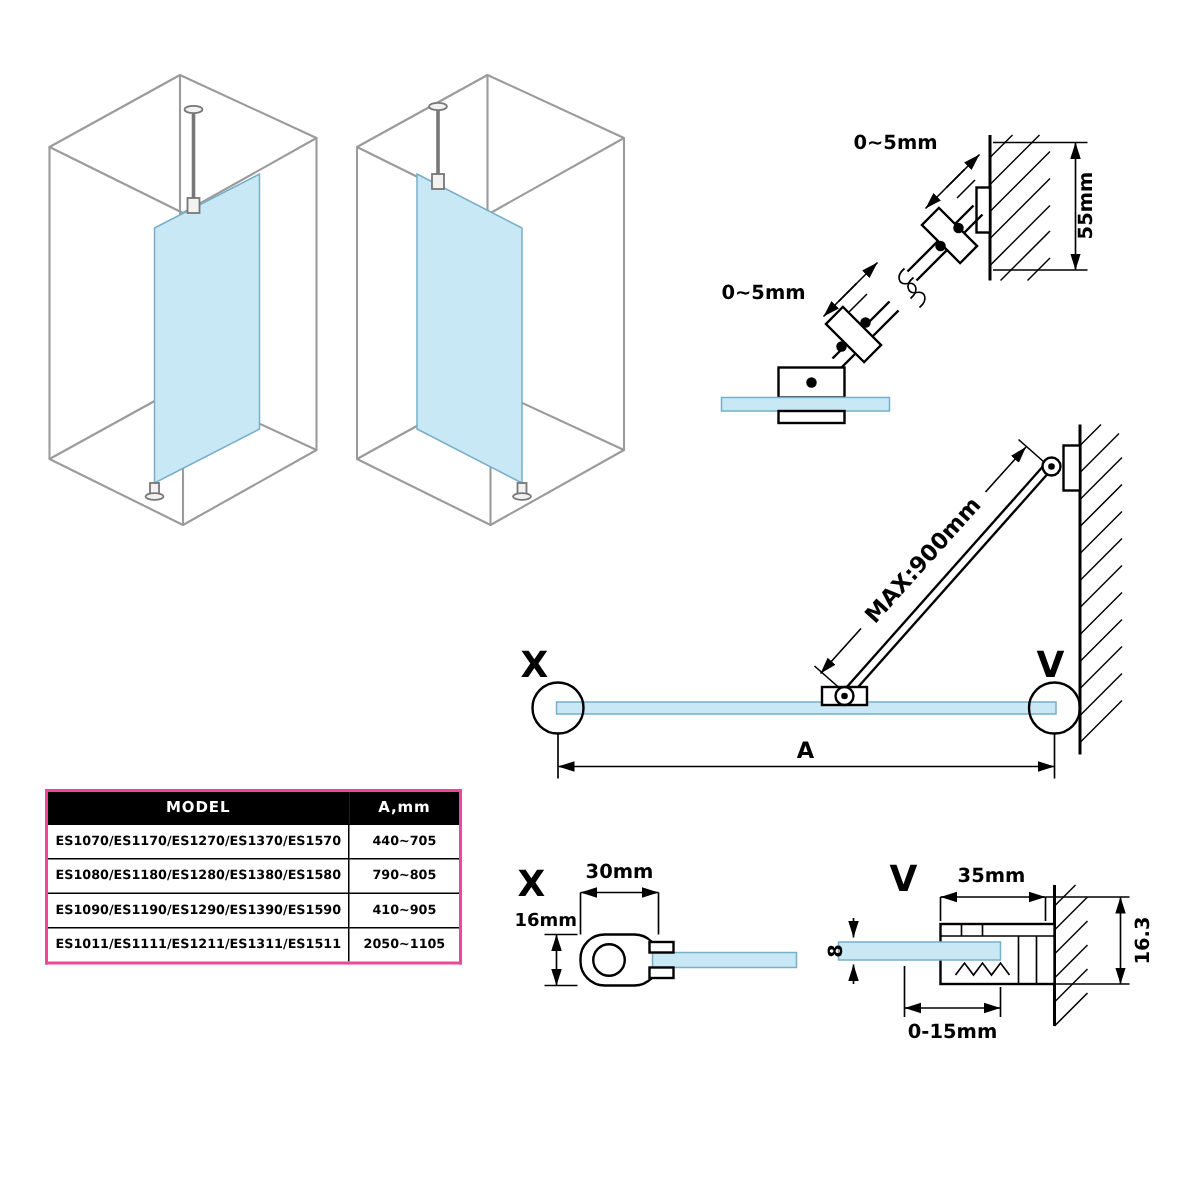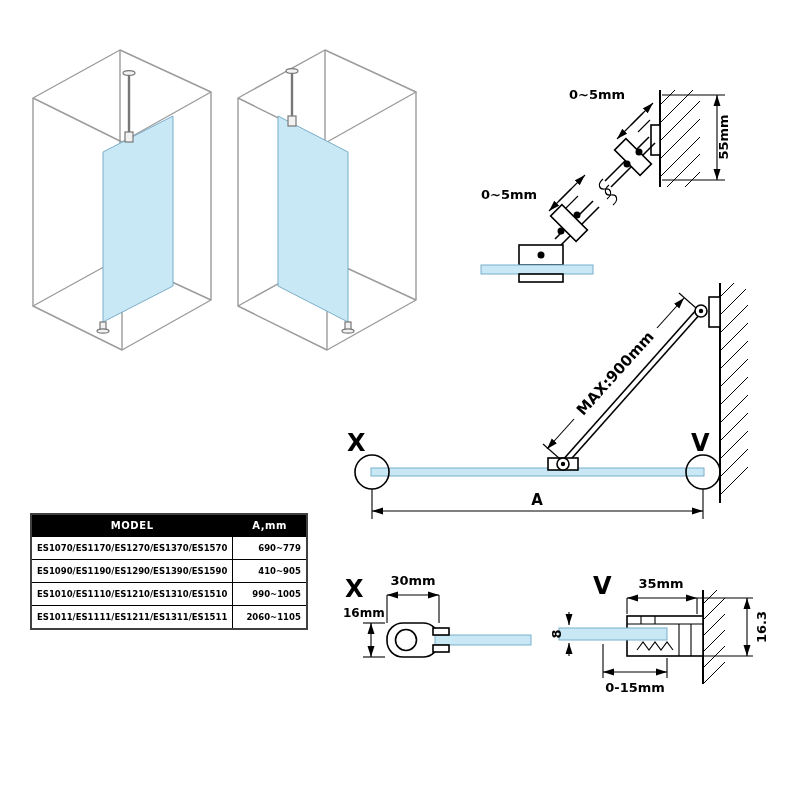--- a/index.html
+++ b/index.html
@@ -17,28 +17,28 @@
   .thin   { stroke:#000; stroke-width:1.1; fill:none; }
   .out    { stroke:#000; stroke-width:1.6; fill:#fff; }
   .outn   { stroke:#000; stroke-width:1.6; fill:none; }
   .wall   { stroke:#000; stroke-width:2; fill:none; }
   .hatch  { stroke:#000; stroke-width:1; fill:none; }
   .boxline{ stroke:var(--box_line,#9b9b9b); stroke-width:1.4; fill:none; stroke-linejoin:round; }
   .fitting{ stroke:#777; stroke-width:1.2; fill:#f2f2f2; }
   .glass  { fill:var(--glass,#c9e8f6); stroke:var(--glass_stroke,#79aec9); stroke-width:1; }
   .dot    { fill:#000; stroke:none; }
 
-  table.model-table { border-collapse:collapse; background:#fff; border:2px solid #404040; }
+  table.model-table { border-collapse:collapse; background:#fff; border:2px solid #ec4899;margin-top:13px; }
   table.model-table th, table.model-table td { border:1px solid #000; }
   table.model-table thead th {
     background:var(--table_header_bg,#000); color:var(--table_header_text,#fff);
     font-size:10px; font-weight:bold; padding:5px 8px; letter-spacing:0.6px;
   }
   table.model-table td {
-    font-size:8.5px; font-weight:bold; text-align:right; padding:6px 5px; white-space:nowrap;
+    font-size:8.5px; font-weight:bold; text-align:center; padding:6px 5px; white-space:nowrap;
   }
   td.col-model { width:190px; }
   td.col-a, th.col-a { width:74px; }
 </style>
 </head>
 <body>
 
 <svg class="abs" style="left:25px; top:40px;" width="195" height="335" viewBox="0 0 195 335">
   <g>
     <path class="boxline" d="M8,58 L95,10 L186,52 L97,102 Z"></path>
@@ -214,33 +214,33 @@
 <table class="model-table abs" style="left:30px; top:513px;">
   <thead>
     <tr>
       <th class="col-model">MODEL</th>
       <th class="col-a">A,mm</th>
     </tr>
   </thead>
   <tbody>
     <tr>
       <td class="col-model">ES1070/ES1170/ES1270/ES1370/ES1570</td>
-      <td class="col-a">690~779</td>
+      <td class="col-a">440~705</td>
+    </tr>
+    <tr>
+      <td class="col-model">ES1080/ES1180/ES1280/ES1380/ES1580</td>
+      <td class="col-a">790~805</td>
     </tr>
     <tr>
       <td class="col-model">ES1090/ES1190/ES1290/ES1390/ES1590</td>
       <td class="col-a">410~905</td>
     </tr>
     <tr>
-      <td class="col-model">ES1010/ES1110/ES1210/ES1310/ES1510</td>
-      <td class="col-a">990~1005</td>
-    </tr>
-    <tr>
       <td class="col-model">ES1011/ES1111/ES1211/ES1311/ES1511</td>
-      <td class="col-a">2060~1105</td>
+      <td class="col-a">2050~1105</td>
     </tr>
   </tbody>
 </table>
 
 <svg class="abs" style="left:335px; top:565px;" width="200" height="120" viewBox="0 0 200 120">
   <defs>
     <marker id="arrC" markerWidth="12" markerHeight="9" refX="11" refY="4" orient="auto-start-reverse" markerUnits="userSpaceOnUse">
       <path d="M0,0.5 L11,4 L0,7.5 Z" fill="#000"></path>
     </marker>
   </defs>

